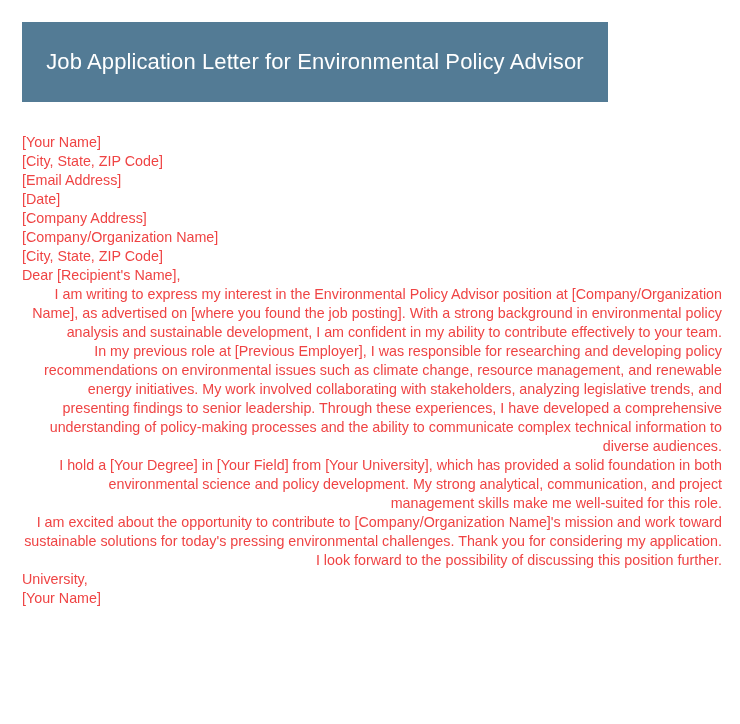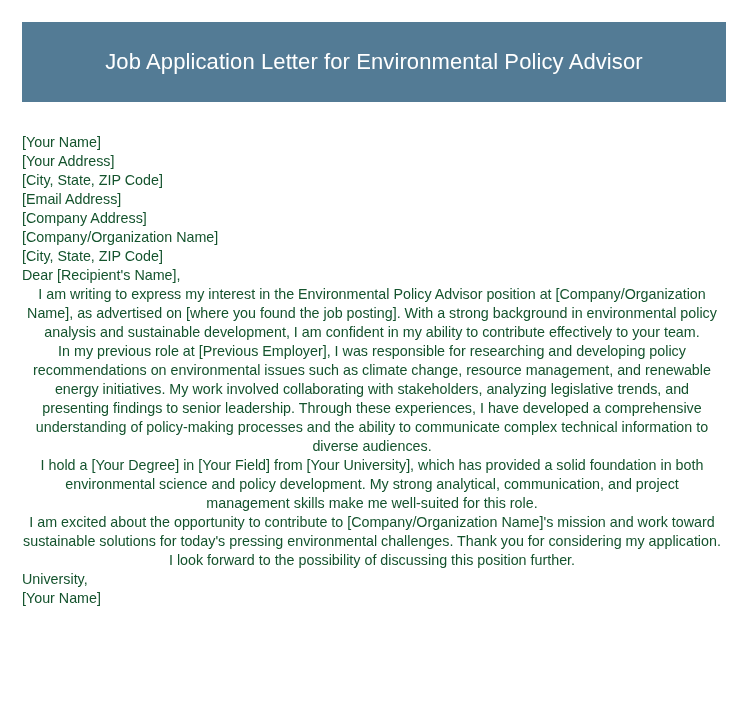--- a/index.html
+++ b/index.html
@@ -20,21 +20,21 @@
     height: 724px;
     background: #ffffff;
     box-sizing: border-box;
   }
 
   
   .header-banner {
     position: absolute;
     left: 22px;
     top: 22px;
-    width: 704px;
+    width: 586px;
     height: 80px;
     background: #537b95;
     display: flex;
     align-items: center;
     justify-content: center;
     box-sizing: border-box;
   }
 
   .header-title {
     color: #ffffff;
@@ -47,52 +47,52 @@
     margin: 0;
     white-space: nowrap;
   }
 
   
   .letter-body {
     position: absolute;
     left: 22px;
     top: 133px;
     width: 700px;
-    color: #14532d;
+    color: #ef4444;
     font-family: "Liberation Sans", sans-serif;
     font-size: 14.3px;
     line-height: 19px;
   }
 
   .letter-line {
     margin: 0;
     padding: 0;
     white-space: pre-wrap;
   }
 
   .letter-paragraph {
     margin: 0;
     padding: 0;
-    text-align: center;
+    text-align: right;
   }
 </style>
 </head>
 <body>
 
 <div class="page">
 
   <div class="header-banner">
     <h1 class="header-title">Job Application Letter for Environmental Policy Advisor</h1>
   </div>
 
   <div class="letter-body">
       <div class="letter-line">[Your Name]</div>
-      <div class="letter-line">[Your Address]</div>
       <div class="letter-line">[City, State, ZIP Code]</div>
       <div class="letter-line">[Email Address]</div>
+      <div class="letter-line">[Date]</div>
       <div class="letter-line">[Company Address]</div>
       <div class="letter-line">[Company/Organization Name]</div>
       <div class="letter-line">[City, State, ZIP Code]</div>
       <div class="letter-line">Dear [Recipient's Name],</div>
       <div class="letter-paragraph">I am writing to express my interest in the Environmental Policy Advisor position at [Company/Organization Name], as advertised on [where you found the job posting]. With a strong background in environmental policy analysis and sustainable development, I am confident in my ability to contribute effectively to your team.</div>
       <div class="letter-paragraph">In my previous role at [Previous Employer], I was responsible for researching and developing policy recommendations on environmental issues such as climate change, resource management, and renewable energy initiatives. My work involved collaborating with stakeholders, analyzing legislative trends, and presenting findings to senior leadership. Through these experiences, I have developed a comprehensive understanding of policy-making processes and the ability to communicate complex technical information to diverse audiences.</div>
       <div class="letter-paragraph">I hold a [Your Degree] in [Your Field] from [Your University], which has provided a solid foundation in both environmental science and policy development. My strong analytical, communication, and project management skills make me well-suited for this role.</div>
       <div class="letter-paragraph">I am excited about the opportunity to contribute to [Company/Organization Name]'s mission and work toward sustainable solutions for today's pressing environmental challenges. Thank you for considering my application. I look forward to the possibility of discussing this position further.</div>
       <div class="letter-line">University,</div>
       <div class="letter-line">[Your Name]</div>

